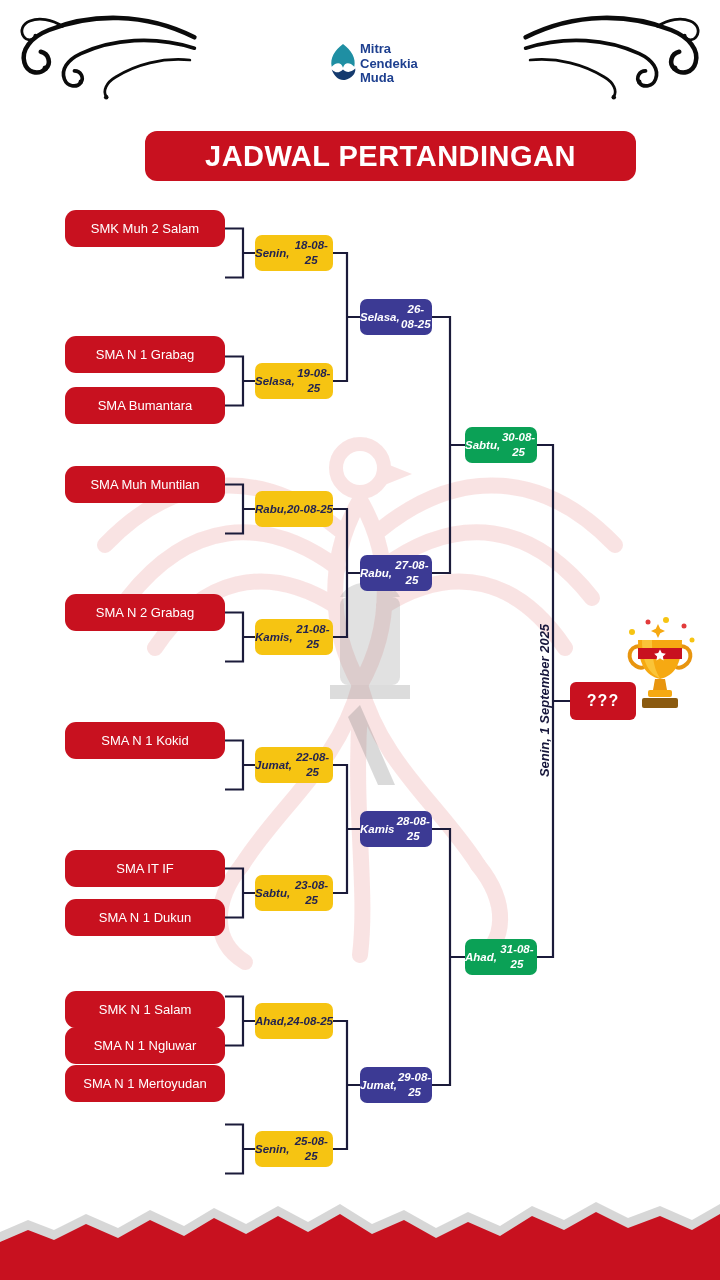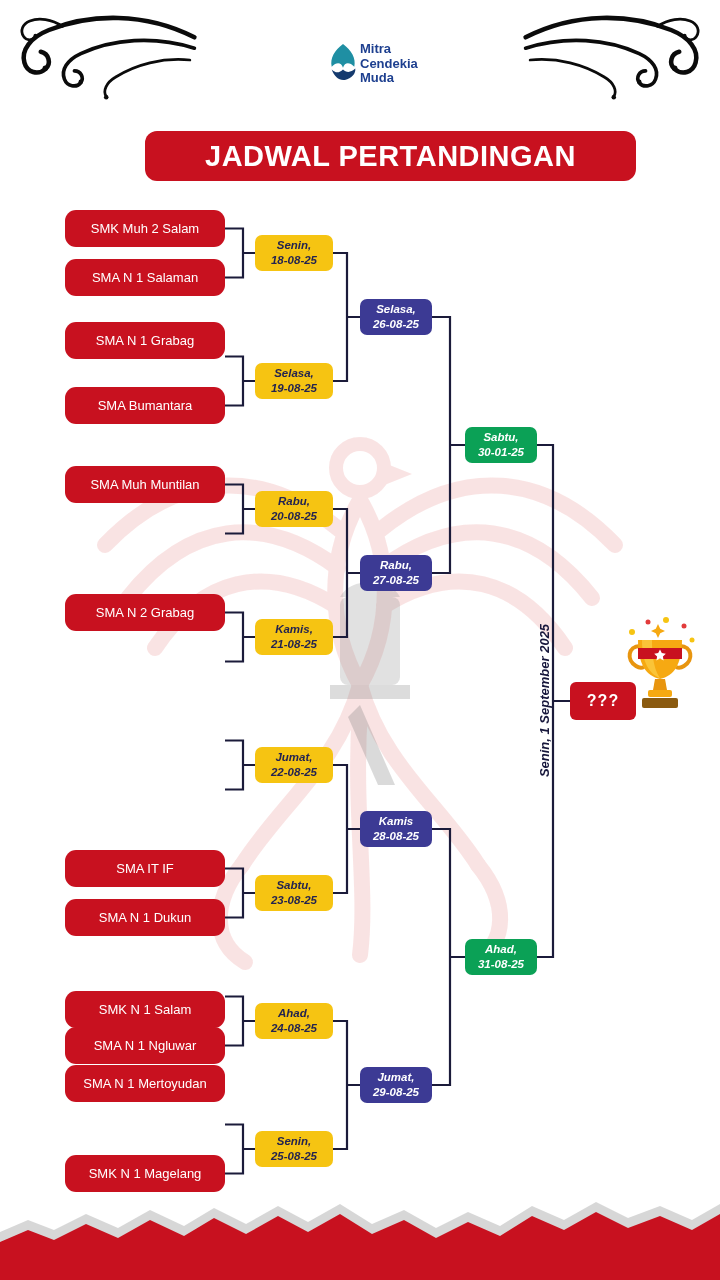--- a/index.html
+++ b/index.html
@@ -20,21 +20,21 @@
         font-size:29px;font-weight:800;letter-spacing:.5px}
   
   .watermark{position:absolute;left:70px;top:380px;width:580px;height:680px;opacity:.13}
   .emblem{position:absolute;left:300px;top:575px;width:140px;height:215px;opacity:.25}
   
   .connectors{position:absolute;left:0;top:0;width:720px;height:1280px}
   .team{position:absolute;left:65px;width:160px;height:37px;background:#c8111f;border-radius:11px;
         color:#fff;display:flex;align-items:center;justify-content:center;font-size:13px;
         font-weight:500;text-align:center;padding:0 4px}
   .date-box{position:absolute;width:78px;height:36px;border-radius:7px;display:flex;
-        flex-direction:column;align-items:center;justify-content:center;font-style:italic;
+        flex-direction:row;align-items:center;justify-content:center;font-style:italic;
         font-weight:700;font-size:11.5px;line-height:1.3;text-align:center}
   .date-box span{display:block}
   .r1{left:255px;background:#f6c412;color:#232350}
   .r2{left:360px;width:72px;background:#3c3a94;color:#fff}
   .r3{left:465px;width:72px;background:#0ba156;color:#fff}
   .final-date{position:absolute;left:424px;top:693px;width:240px;text-align:center;
         transform:rotate(-90deg);font-style:italic;font-weight:700;font-size:13px;color:#17173c}
   .champion{position:absolute;left:570px;top:682px;width:66px;height:38px;background:#c8111f;
         border-radius:6px;color:#fff;display:flex;align-items:center;justify-content:center;
         font-weight:800;font-size:16px;letter-spacing:1px}
@@ -129,31 +129,30 @@
       <path d="M333 509 H347 V637 H333 M347 573 H360"></path>
       <path d="M333 765 H347 V893 H333 M347 829 H360"></path>
       <path d="M333 1021 H347 V1149 H333 M347 1085 H360"></path>
       <path d="M432 317 H450 V573 H432 M450 445 H465"></path>
       <path d="M432 829 H450 V1085 H432 M450 957 H465"></path>
       <path d="M537 445 H553 V957 H537 M553 701 H570"></path>
     </g>
   </svg>
 
   <div class="team" style="top:210px">SMK Muh 2 Salam</div>
-  <div class="team" style="top:259px">SMA N 1 Salaman</div>
-  <div class="team" style="top:322px">SMA N 1 Grabag</div>
+  <div class="team" style="top:336px">SMA N 1 Grabag</div>
   <div class="team" style="top:466px">SMA Muh Muntilan</div>
   <div class="team" style="top:387px">SMA Bumantara</div>
   <div class="team" style="top:594px">SMA N 2 Grabag</div>
+  <div class="team" style="top:722px">SMA N 1 Kokid</div>
   <div class="team" style="top:850px">SMA IT IF</div>
   <div class="team" style="top:899px">SMA N 1 Dukun</div>
   <div class="team" style="top:991px">SMK N 1 Salam</div>
   <div class="team" style="top:1027px">SMA N 1 Ngluwar</div>
   <div class="team" style="top:1065px">SMA N 1 Mertoyudan</div>
-  <div class="team" style="top:1155px">SMK N 1 Magelang</div>
 
   <div class="date-box r1" style="top:235px">
     <span>Senin,</span>
     <span>18-08-25</span>
   </div>
   <div class="date-box r1" style="top:363px">
     <span>Selasa,</span>
     <span>19-08-25</span>
   </div>
   <div class="date-box r1" style="top:491px">
@@ -193,21 +192,21 @@
     <span>Kamis</span>
     <span>28-08-25</span>
   </div>
   <div class="date-box r2" style="top:1067px">
     <span>Jumat,</span>
     <span>29-08-25</span>
   </div>
 
   <div class="date-box r3" style="top:427px">
     <span>Sabtu,</span>
-    <span>30-01-25</span>
+    <span>30-08-25</span>
   </div>
   <div class="date-box r3" style="top:939px">
     <span>Ahad,</span>
     <span>31-08-25</span>
   </div>
 
   <div class="final-date">Senin, 1 September 2025</div>
   <div class="champion">???</div>
 
   <svg class="trophy" viewBox="0 0 76 104" preserveAspectRatio="xMidYMid meet">

